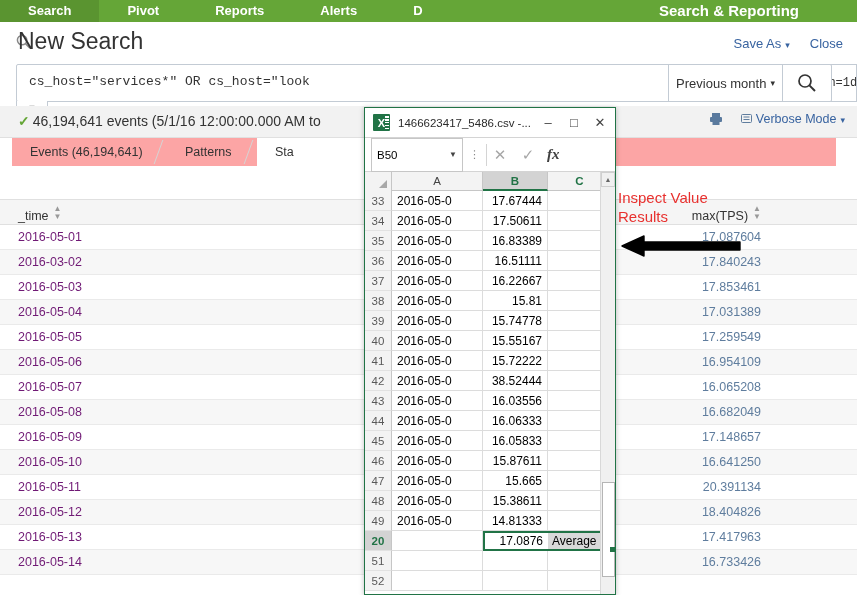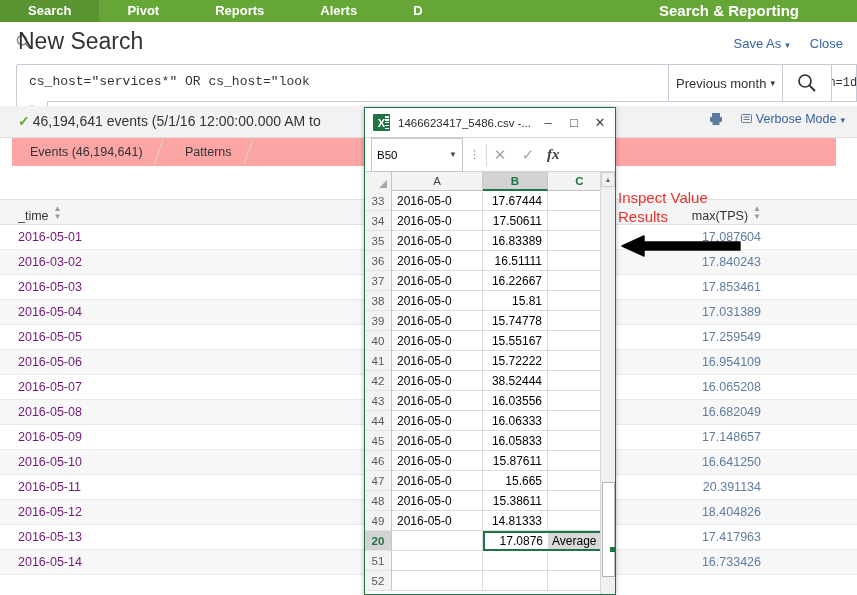--- a/index.html
+++ b/index.html
@@ -298,20 +298,21 @@
         <line x1="2.5" y1="5.5" x2="8.5" y2="5.5" stroke="#5f7d9e" stroke-width="1"></line>
       </svg><span>Verbose Mode</span><span class="caret-d">▾</span>
     </div>
   </div>
 
   <div class="tabs">
     <div class="tab" style="left:0px">Events (46,194,641)</div>
     <div class="tab-sep" style="left:146px"></div>
     <div class="tab" style="left:155px">Patterns</div>
     <div class="tab-sep" style="left:236px"></div>
+    <div class="tab sel" style="left:245px;width:110px">Sta</div>
   </div>
 
 
   <div class="res-table">
     <div class="res-head">
       <div class="res-head-cell" style="left:18px"><span>_time</span><span class="sort-arrows">▲<br>▼</span></div>
       <div class="res-head-cell" style="right:96px"><span>max(TPS)</span><span class="sort-arrows">▲<br>▼</span></div>
     </div>
     <div id="rows-host">
         <div class="res-row even" style="top: 26px;">

